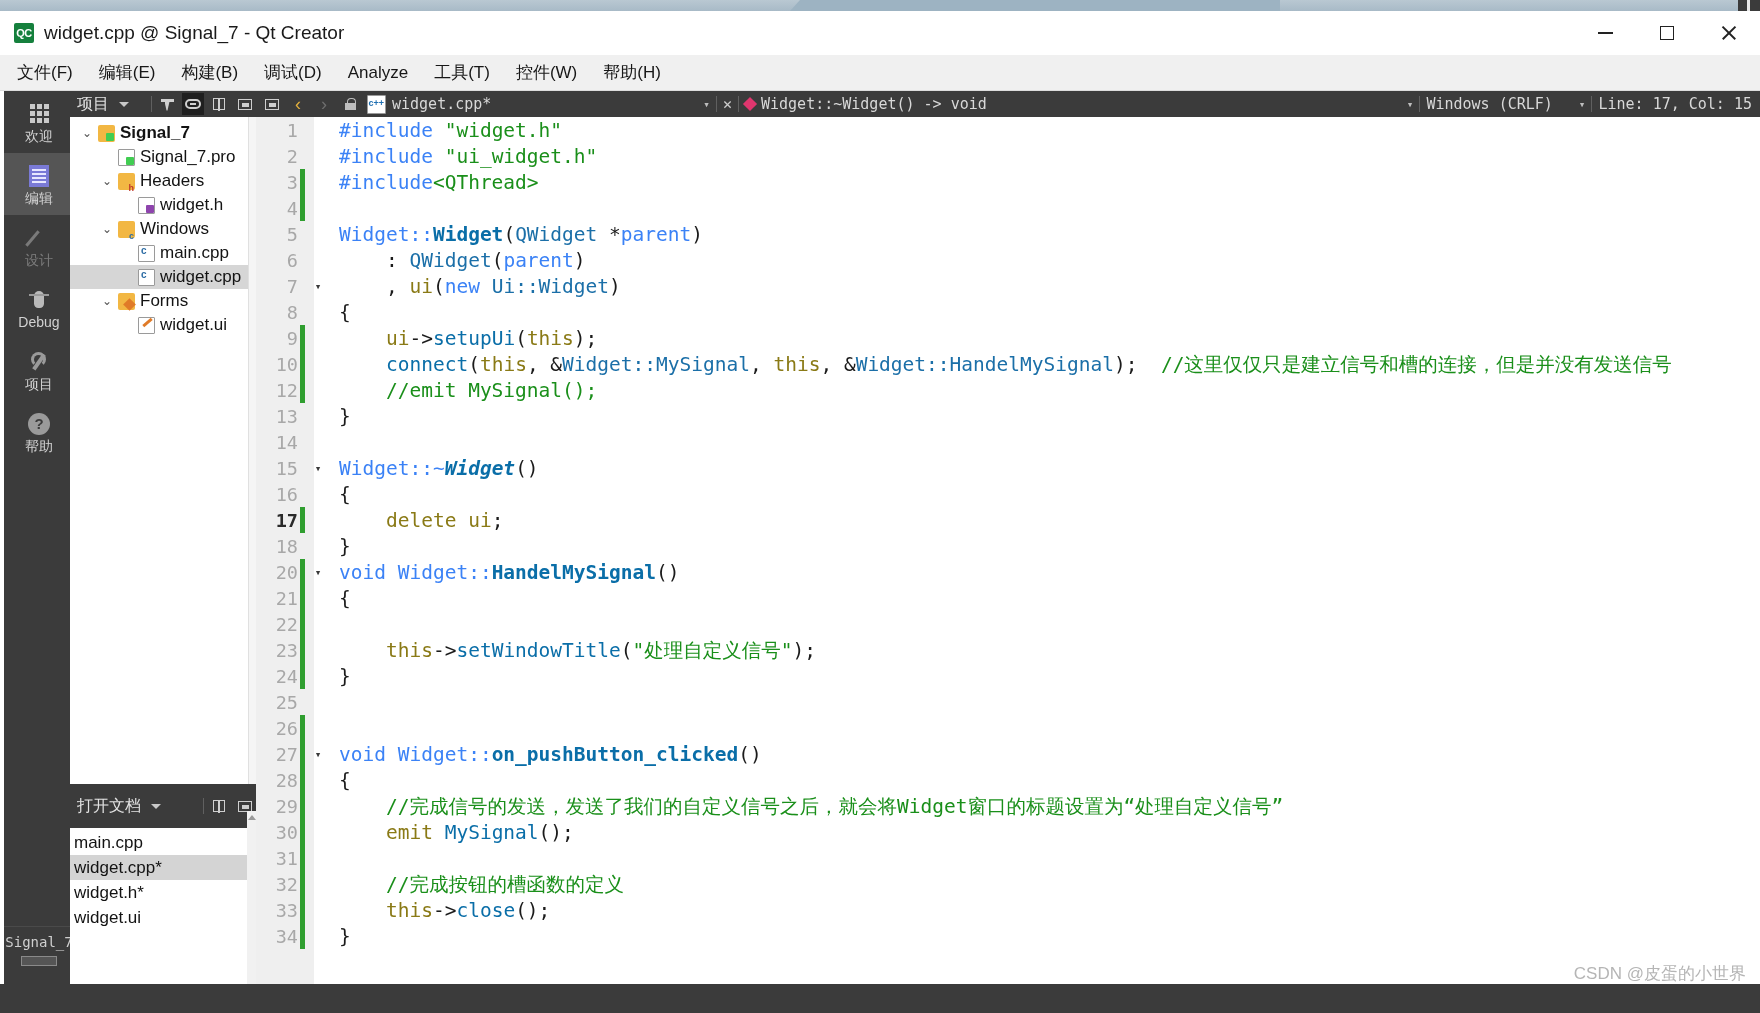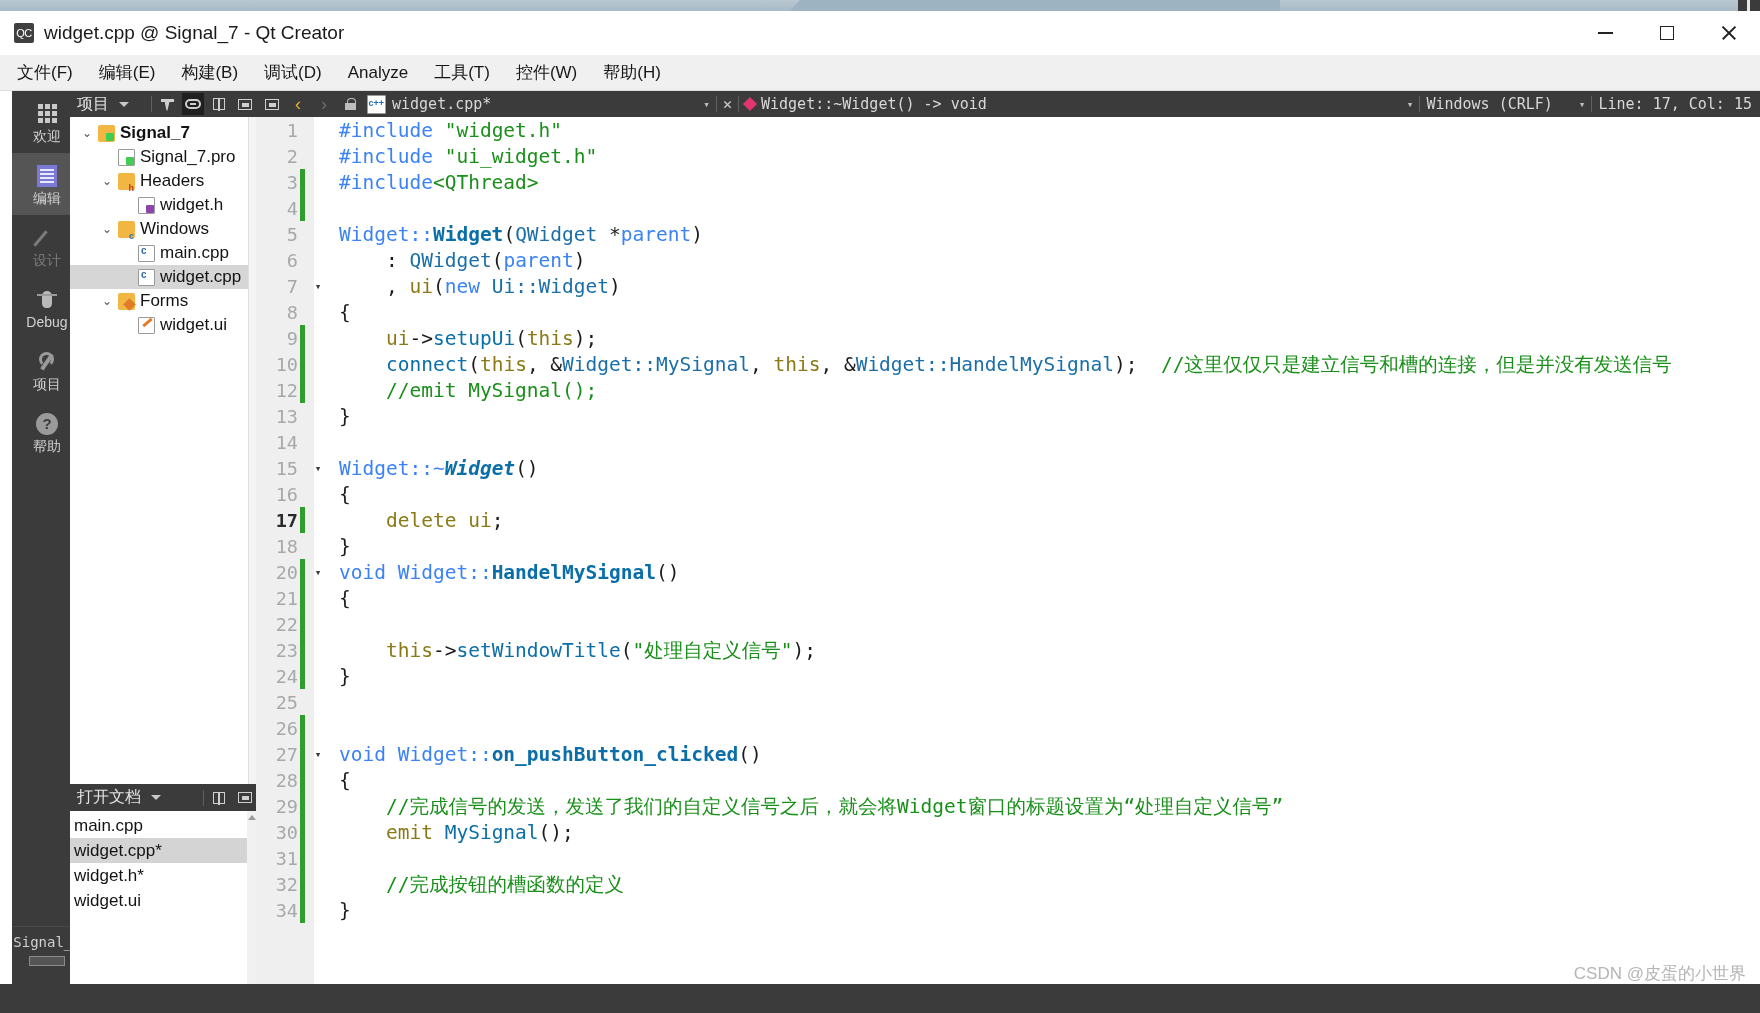--- a/index.html
+++ b/index.html
@@ -30,22 +30,22 @@
   }
 
   
   #titlebar {
     position: absolute; left: 0; top: 11px; width: 1760px; height: 44px;
     background: #ffffff;
     display: flex; align-items: center;
   }
   #app-icon {
     width: 20px; height: 20px; margin-left: 14px; margin-right: 10px;
-    background: #404040; border-radius: 2px;
-    color: #ffffff; font-size: 11px; font-weight: normal;
+    background: #15803d; border-radius: 2px;
+    color: #ffffff; font-size: 11px; font-weight: bold;
     display: flex; align-items: center; justify-content: center;
     font-family: "Liberation Sans", sans-serif;
     letter-spacing: -0.5px;
   }
   #window-title {
     font-size: 19px; color: #1a1a1a; white-space: nowrap;
   }
   #win-controls {
     position: absolute; right: 0; top: 0; height: 44px; display: flex;
   }
@@ -70,21 +70,21 @@
     border-bottom: 1px solid #dcdcdc;
   }
   #menubar .menu-item {
     padding: 0 13px; font-size: 17px; color: #171717; height: 36px;
     display: flex; align-items: center; white-space: nowrap;
   }
   #menubar .menu-item:first-child { margin-left: 4px; }
 
   
   #modebar {
-    position: absolute; left: 12px; top: 91px; width: 70px; height: 893px;
+    position: absolute; left: 4px; top: 91px; width: 70px; height: 893px;
     background: #3b3b3b;
   }
   #modebar .mode {
     width: 70px; height: 62px; display: flex; flex-direction: column;
     align-items: center; justify-content: center; gap: 3px;
     color: #b4b4b4;
   }
   #modebar .mode.active { background: #555555; }
   #modebar .mode .mlabel { font-size: 14px; color: #d2d2d2; line-height: 1; }
   #modebar .mode.dim .mlabel { color: #7a7a7a; }
@@ -187,21 +187,21 @@
   .ic-file-pro:after{ content:""; position:absolute; right:0px; bottom:0px; width:8px; height:8px; background:#41cd52; border-radius:1px; }
   .ic-file-h:after{ content:""; position:absolute; right:0px; bottom:0px; width:8px; height:8px; background:#8e44ad; border-radius:1px; }
   .ic-file-cpp:after{ content:"c"; position:absolute; left:2px; top:-1px; font-size:10px; color:#2e6da4; font-weight:bold; }
   .ic-file-ui:after{ content:""; position:absolute; left:3px; top:3px; width:11px; height:3px; background:#e07b28; transform: rotate(-40deg); }
 
   
   #opendocs {
     position: absolute; left: 0; bottom: 29px; width: 186px; height: 200px;
     background: #ffffff;
   }
-  #opendocs .panel-head { height: 27px; }
+  #opendocs .panel-head { height: 44px; }
   #doclist { font-size: 17px; color: #131313; padding-top: 2px; }
   .drow { height: 25px; display:flex; align-items:center; padding-left: 4px; white-space: nowrap; }
   .drow.sel { background: #d4d4d4; }
 
   
   #editor-area {
     position: absolute; left: 256px; top: 91px; right: 0; bottom: 0;
     background: #ffffff;
   }
   #editor-toolbar {
@@ -567,20 +567,21 @@
         <div class="cline"><span class="lnum">23</span><span class="chgmark on"></span><span class="foldcol"></span><span class="ctext"><span class="t-op">    </span><span class="t-var">this</span><span class="t-op">-&gt;</span><span class="t-fn2">setWindowTitle</span><span class="t-op">(</span><span class="t-str">"处理自定义信号"</span><span class="t-op">);</span></span></div>
         <div class="cline"><span class="lnum">24</span><span class="chgmark on"></span><span class="foldcol"></span><span class="ctext"><span class="t-op">}</span></span></div>
         <div class="cline"><span class="lnum">25</span><span class="chgmark"></span><span class="foldcol"></span><span class="ctext"></span></div>
         <div class="cline"><span class="lnum">26</span><span class="chgmark on"></span><span class="foldcol"></span><span class="ctext"></span></div>
         <div class="cline"><span class="lnum">27</span><span class="chgmark on"></span><span class="foldcol">▾</span><span class="ctext"><span class="t-pre">void </span><span class="t-pre">Widget::</span><span class="t-fn">on_pushButton_clicked</span><span class="t-op">()</span></span></div>
         <div class="cline"><span class="lnum">28</span><span class="chgmark on"></span><span class="foldcol"></span><span class="ctext"><span class="t-op">{</span></span></div>
         <div class="cline"><span class="lnum">29</span><span class="chgmark on"></span><span class="foldcol"></span><span class="ctext"><span class="t-cmt">    //完成信号的发送，发送了我们的自定义信号之后，就会将Widget窗口的标题设置为“处理自定义信号”</span></span></div>
         <div class="cline"><span class="lnum">30</span><span class="chgmark on"></span><span class="foldcol"></span><span class="ctext"><span class="t-op">    </span><span class="t-var">emit </span><span class="t-fn2">MySignal</span><span class="t-op">();</span></span></div>
         <div class="cline"><span class="lnum">31</span><span class="chgmark on"></span><span class="foldcol"></span><span class="ctext"></span></div>
         <div class="cline"><span class="lnum">32</span><span class="chgmark on"></span><span class="foldcol"></span><span class="ctext"><span class="t-cmt">    //完成按钮的槽函数的定义</span></span></div>
+        <div class="cline"><span class="lnum">33</span><span class="chgmark on"></span><span class="foldcol"></span><span class="ctext"><span class="t-op">    </span><span class="t-var">this</span><span class="t-op">-&gt;</span><span class="t-fn2">close</span><span class="t-op">();</span></span></div>
         <div class="cline"><span class="lnum">34</span><span class="chgmark on"></span><span class="foldcol"></span><span class="ctext"><span class="t-op">}</span></span></div>
       </div>
   </div>
 
   <div id="watermark">CSDN @皮蛋的小世界</div>
 </div>
 
 <div id="bottombar"></div>
 
 </body></html>

